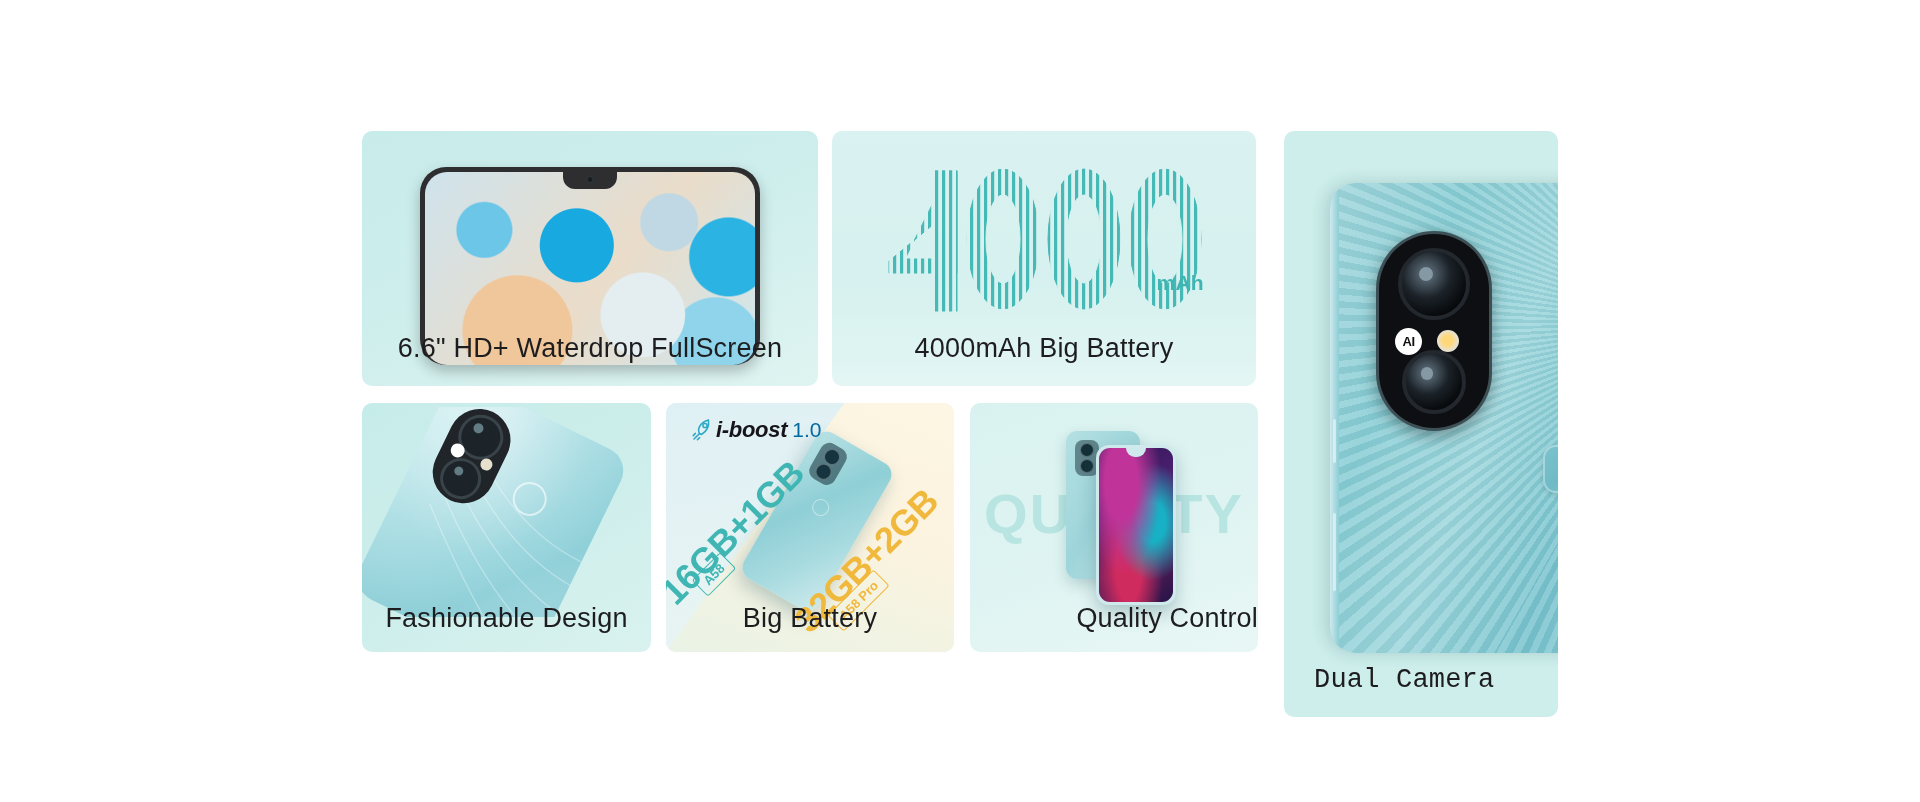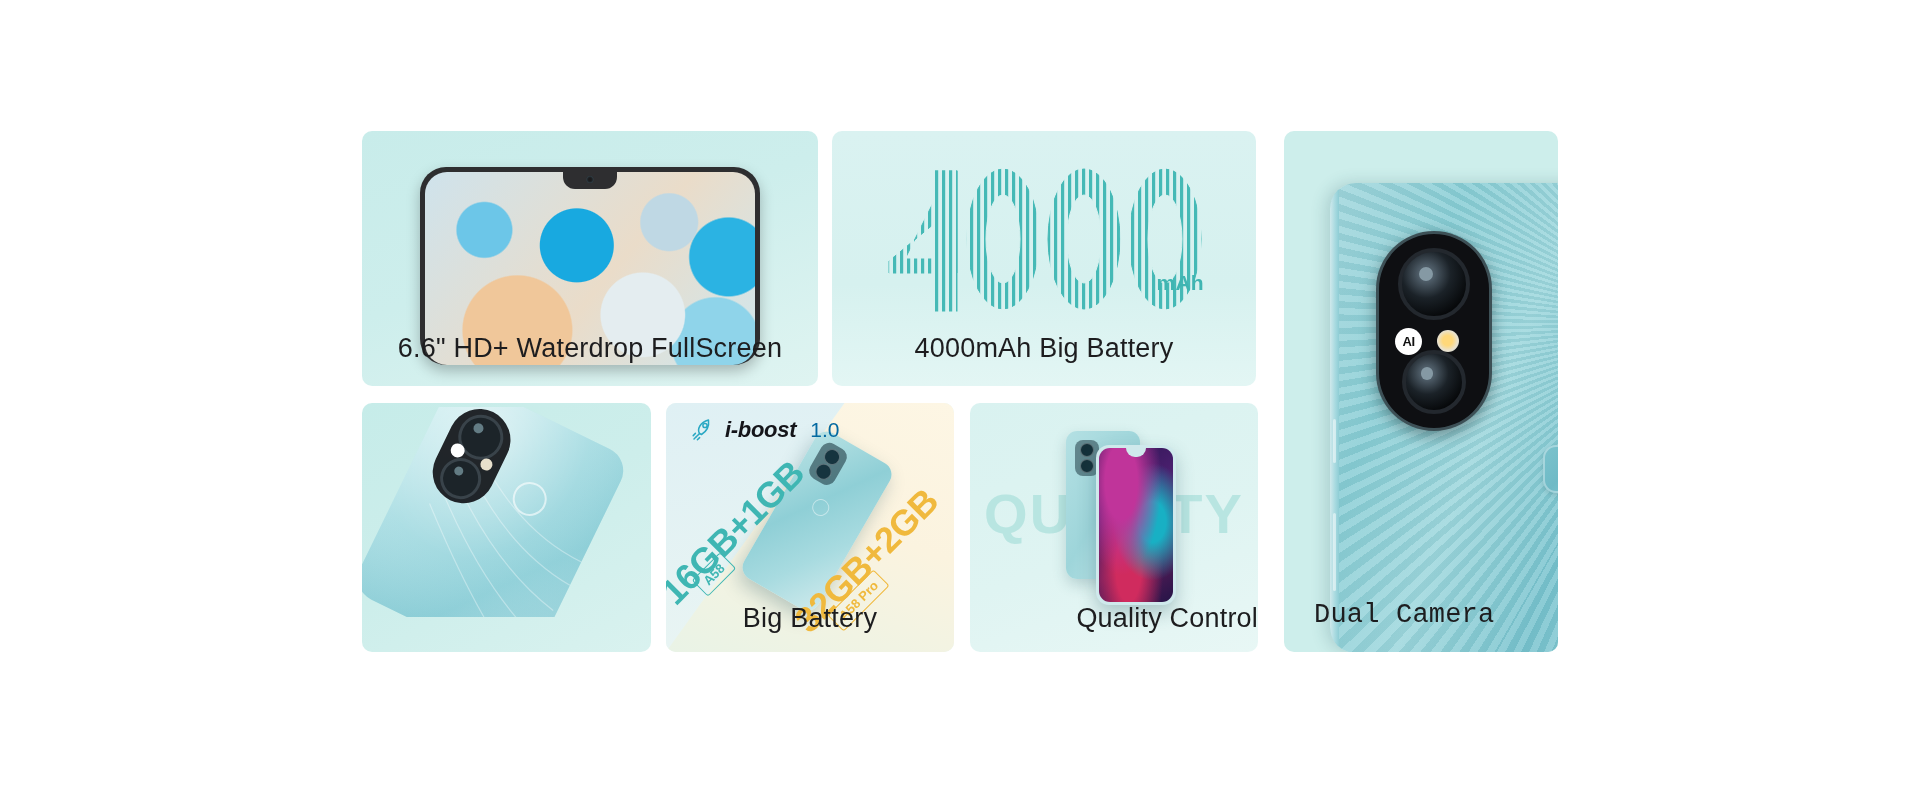--- a/index.html
+++ b/index.html
@@ -101,21 +101,21 @@
     clip-path:polygon(0 0,62% 0,0 100%);
   }
   #card-memory .split-r {
     position:absolute; inset:0;
     background:linear-gradient(200deg,#fdf6e4 0%,#fbf3df 45%,#e9f3e6 100%);
     clip-path:polygon(62% 0,100% 0,100% 100%,0 100%);
   }
   #card-memory .label { bottom:18px; }
   .iboost {
     position:absolute; left:24px; top:14px;
-    display:flex; align-items:center; gap:9px; z-index:30;
+    display:flex; align-items:center; z-index:30;
   }
   .iboost-name {
     font-size:22px; font-weight:700; font-style:italic; color:#15151a;
     letter-spacing:-.3px;
   }
   .iboost-ver {
     font-size:21px; font-weight:400; color:#0369a1; margin-left:5px;
   }
   .mem-txt {
     position:absolute; font-weight:700; white-space:nowrap; z-index:25;
@@ -200,21 +200,21 @@
       radial-gradient(ellipse at 40% 78%, #d02b5e 0 20%, transparent 55%),
       linear-gradient(145deg,#2a1550 0%,#4a1f6e 35%,#6a1f5e 65%,#241447 100%);
   }
   .q-front .drop {
     position:absolute; left:50%; top:0; transform:translateX(-50%);
     width:20px; height:9px; background:#cfe9ec; border-radius:0 0 10px 10px; z-index:4;
   }
 
   
   #card-camera {
-    left:1284px; top:131px; width:274px; height:521px;
+    left:1284px; top:131px; width:274px; height:586px;
     background:#cdeeeb;
   }
   .cam-photo {
     position:absolute; left:46px; top:52px; width:300px; height:470px;
     border-radius:26px 0 0 26px;
     background:
       repeating-conic-gradient(from 210deg at 118% 30%,
         rgba(255,255,255,.16) 0deg 1.1deg, rgba(0,0,0,.03) 1.1deg 2.2deg),
       linear-gradient(112deg,#9fd6dc 0%,#86ccd4 28%,#9bd6dc 52%,#76c2cd 78%,#8ecfd7 100%);
     box-shadow:-4px 0 16px rgba(30,80,90,.2);
@@ -341,20 +341,21 @@
         <rect x="56" y="24" width="62" height="98" rx="31" fill="#111418" opacity=".92"></rect>
         <circle cx="87" cy="52" r="21" fill="#1c2429" stroke="#39434a" stroke-width="3"></circle>
         <circle cx="81" cy="45" r="5" fill="#9fc4cf" opacity=".55"></circle>
         <circle cx="87" cy="98" r="19" fill="#1c2429" stroke="#39434a" stroke-width="3"></circle>
         <circle cx="82" cy="92" r="4.5" fill="#9fc4cf" opacity=".55"></circle>
         <circle cx="72" cy="74" r="7" fill="#ffffff"></circle>
         <circle cx="104" cy="74" r="6" fill="#e7e0cc"></circle>
         <circle cx="158" cy="86" r="16" fill="none" stroke="#ffffff" stroke-width="2" opacity=".6"></circle>
       </g>
     </svg>
+    <div class="card-label label">Fashionable Design</div>
   </div>
 
   <div class="card" id="card-memory">
     <div class="split-l"></div>
     <div class="split-r"></div>
 
     <div class="iboost">
       <svg width="26" height="26" viewBox="0 0 26 26">
         <g fill="none" stroke="#2aa8c4" stroke-width="1.5" stroke-linecap="round" stroke-linejoin="round">
           <path d="M9.5 16.5 C7 12 10 5.5 18.5 3 C19.5 10.5 15.5 15 11.5 17.5 Z"></path>

